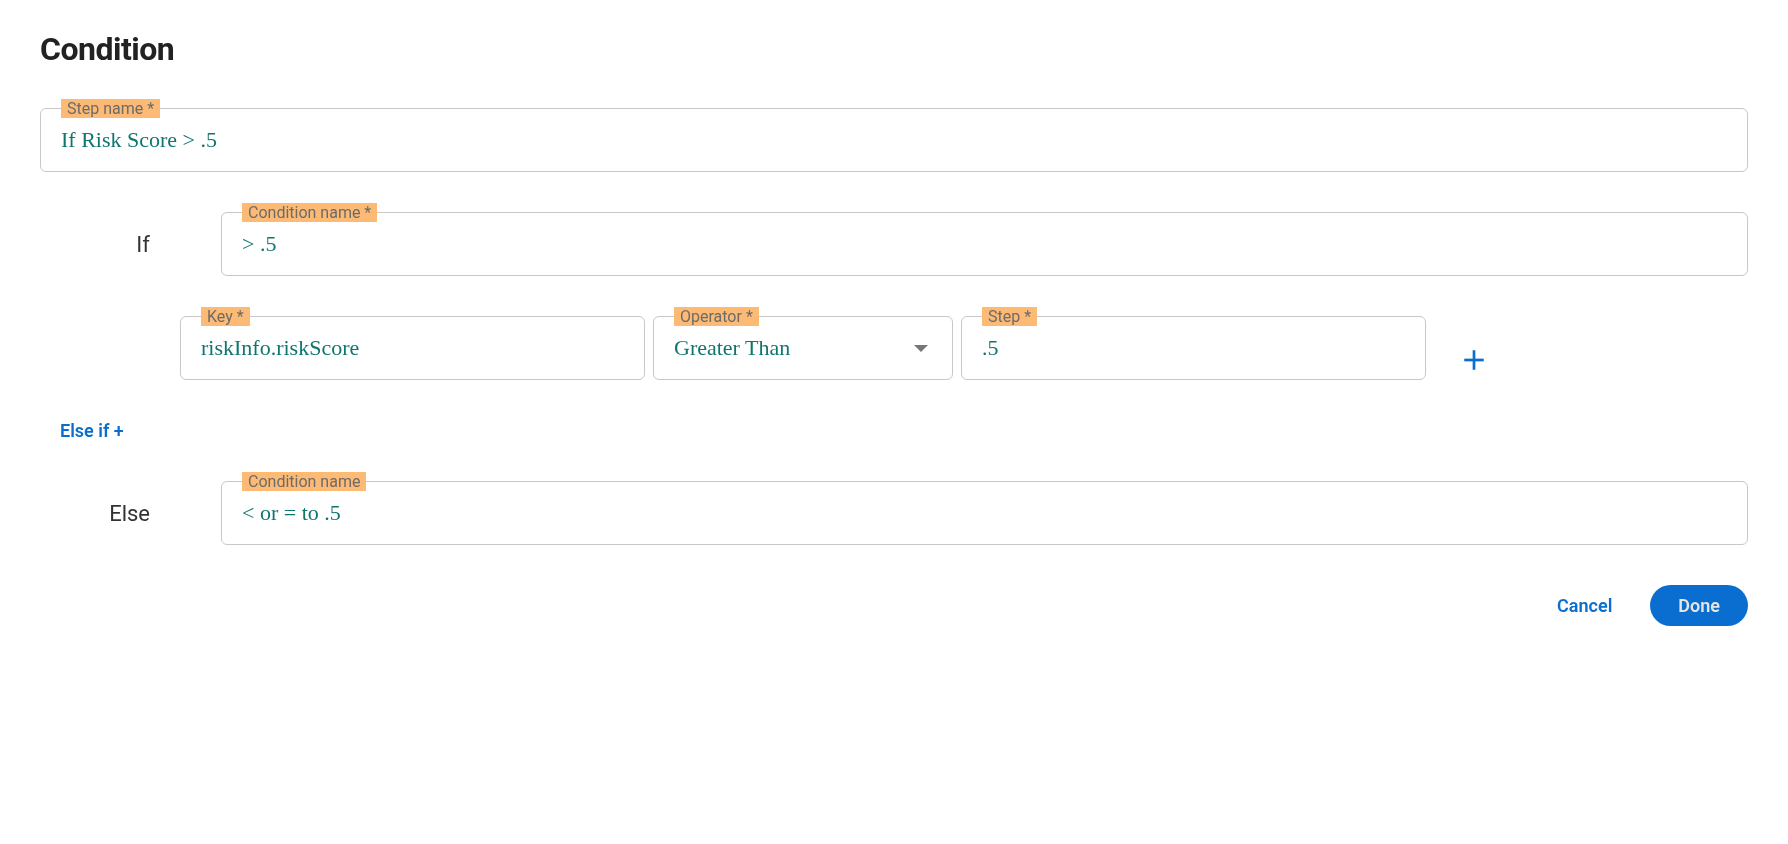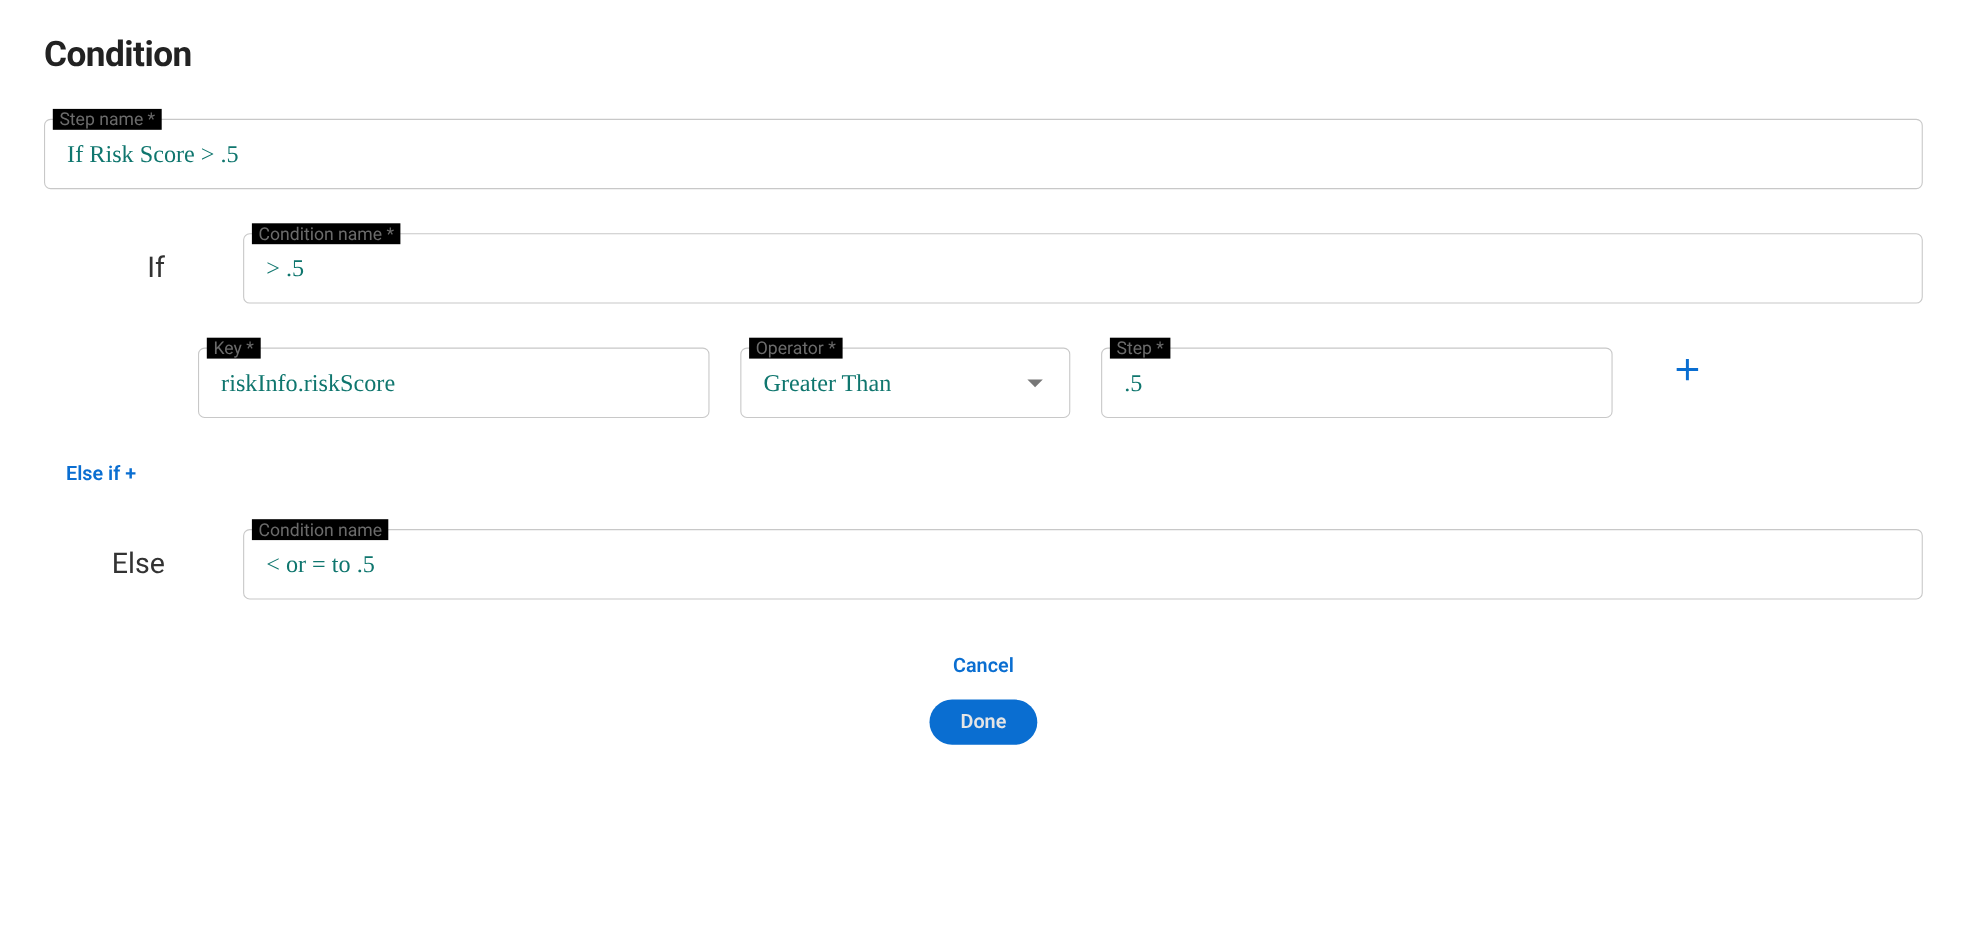--- a/index.html
+++ b/index.html
@@ -21,22 +21,22 @@
   .fieldset {
     position: relative;
     border: 1px solid #c8c8c8;
     border-radius: 6px;
     padding: 18px 20px;
     margin-bottom: 40px;
   }
   .fieldset .legend {
     position: absolute;
     top: -10px;
-    left: 7px;
-    background: #000000;
+    left: 20px;
+    background: #fdba74;
     padding: 0 6px;
     font-size: 16px;
     color: #6b6b6b;
     white-space: nowrap;
   }
   .fieldset input.text-input,
   .fieldset .select-display {
     border: none;
     outline: none;
     width: 100%;
@@ -46,39 +46,39 @@
     padding: 0;
     font-family: Liberation Serif, serif;
   }
   .branch-row {
     display: flex;
     align-items: center;
     margin-bottom: 40px;
   }
   .branch-label {
     width: 140px;
-    font-size: 26px;
+    font-size: 22px;
     color: #333;
     text-align: right;
     padding-right: 30px;
     flex-shrink: 0;
   }
   .branch-content {
     flex: 1;
   }
   .branch-content .fieldset {
     margin-bottom: 0;
     margin-left: 41px;
   }
   .indented-row {
     display: flex;
-    align-items: flex-start;
+    align-items: flex-end;
     margin-bottom: 40px;
     margin-left: 140px;
-    gap: 28px;
+    gap: 8px;
   }
   .indented-row .fieldset {
     margin-bottom: 0;
   }
   .key-field { flex: 0 0 465px; }
   .operator-field { flex: 0 0 300px; position: relative; }
   .value-field { flex: 0 0 465px; }
   .select-display {
     display: flex;
     align-items: center;
@@ -117,21 +117,20 @@
     margin: 0 0 40px 20px;
     display: inline-block;
     font-family: inherit;
   }
   .footer {
     display: flex;
     justify-content: flex-end;
     align-items: center;
     gap: 10px;
     margin-top: 10px;
-    flex-direction: column;
   }
   .btn {
     font-size: 18px;
     font-weight: 600;
     padding: 10px 28px;
     border-radius: 24px;
     cursor: pointer;
     font-family: inherit;
     border: none;
   }

